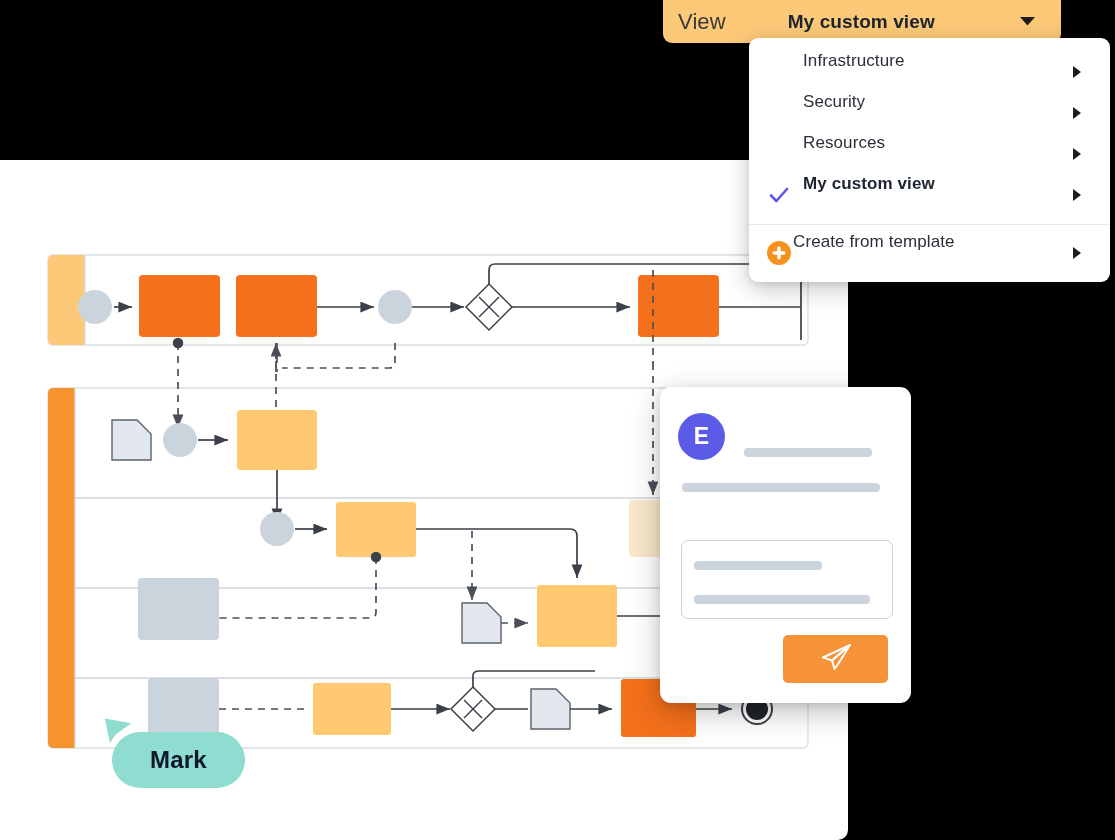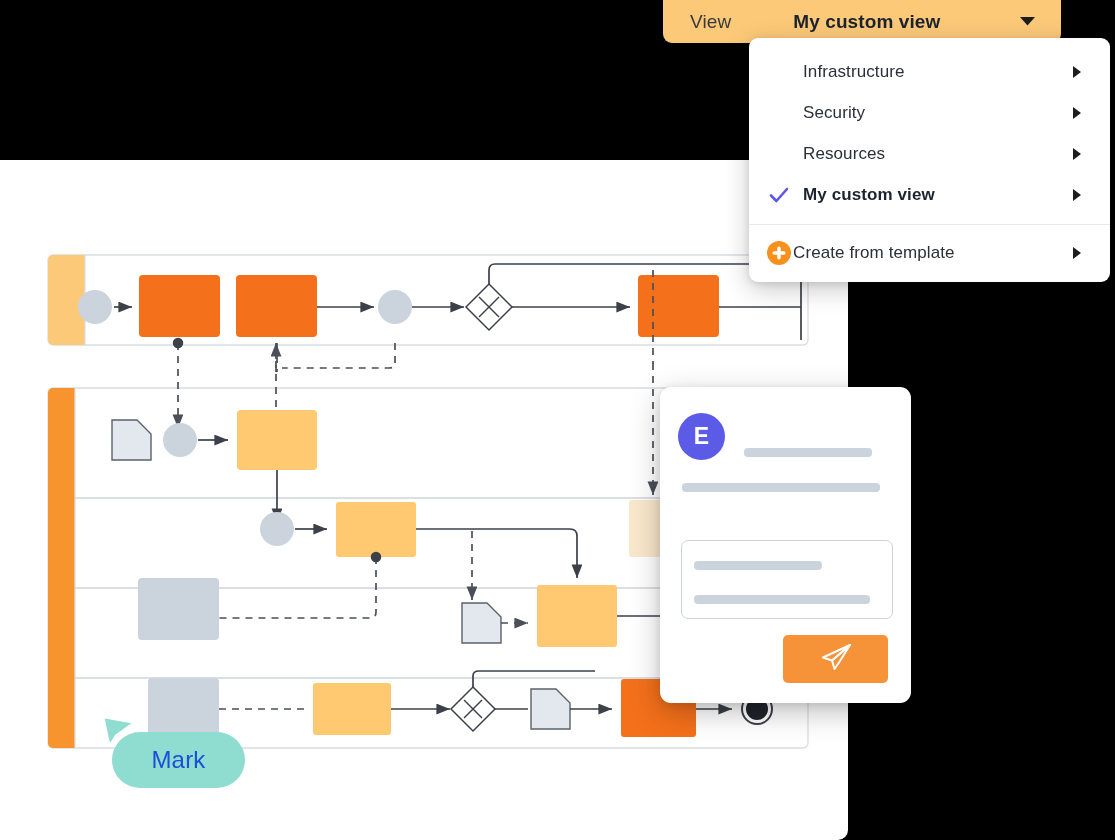--- a/index.html
+++ b/index.html
@@ -30,42 +30,42 @@
     position:absolute;
     left:663px;top:0;
     width:398px;height:43px;
     background:#FCC978;
     border-bottom-left-radius:9px;
     border-bottom-right-radius:9px;
     display:flex;align-items:center;
     box-shadow:0 1px 3px rgba(0,0,0,.18);
   }
   .view-bar .vb-label{
-    font-size:19px;color:#3a3a3a;margin-left:27px;letter-spacing:.1px;
+    font-size:22px;color:#3a3a3a;margin-left:15px;letter-spacing:.1px;
   }
   .view-bar .vb-value{
     font-size:19px;font-weight:bold;color:#1c2430;margin-left:62px;letter-spacing:.1px;
   }
   .view-bar .vb-caret{
     margin-left:auto;margin-right:25px;display:flex;align-items:center;
   }
 
   
   .menu{
     position:absolute;
     left:749px;top:38px;
     width:361px;
     background:#ffffff;
     border-radius:9px;
     box-shadow:0 7px 26px rgba(0,0,0,.22), 0 2px 7px rgba(0,0,0,.10);
     padding:13px 0 9px 0;
   }
   .menu-item{
     height:41px;
-    display:flex;align-items:center;
+    display:flex;align-items:flex-start;
     position:relative;
     cursor:default;
   }
   .menu-item .mi-label{
     font-size:17px;color:#2b2f38;margin-left:54px;letter-spacing:.1px;
   }
   .menu-item.selected .mi-label{font-weight:bold;color:#1c2430;}
   .menu-item .mi-arrow{
     position:absolute;right:29px;top:50%;transform:translateY(-50%);
     width:0;height:0;
@@ -125,21 +125,21 @@
   .mark-cursor{
     position:absolute;left:104px;top:688px;width:160px;height:110px;
   }
   .mark-pill{
     position:absolute;left:8px;top:44px;
     width:133px;height:56px;
     background:#8FDCD0;border-radius:28px;
     display:flex;align-items:center;justify-content:center;
   }
   .mark-pill span{
-    font-size:24px;font-weight:normal;color:#1d4ed8;letter-spacing:.2px;
+    font-size:24px;font-weight:bold;color:#0f172a;letter-spacing:.2px;
   }
 </style>
 </head>
 <body>
 
 <div class="stage">
 
   <div class="canvas-panel"></div>
 
   <svg class="diagram" viewBox="0 0 848 680">

